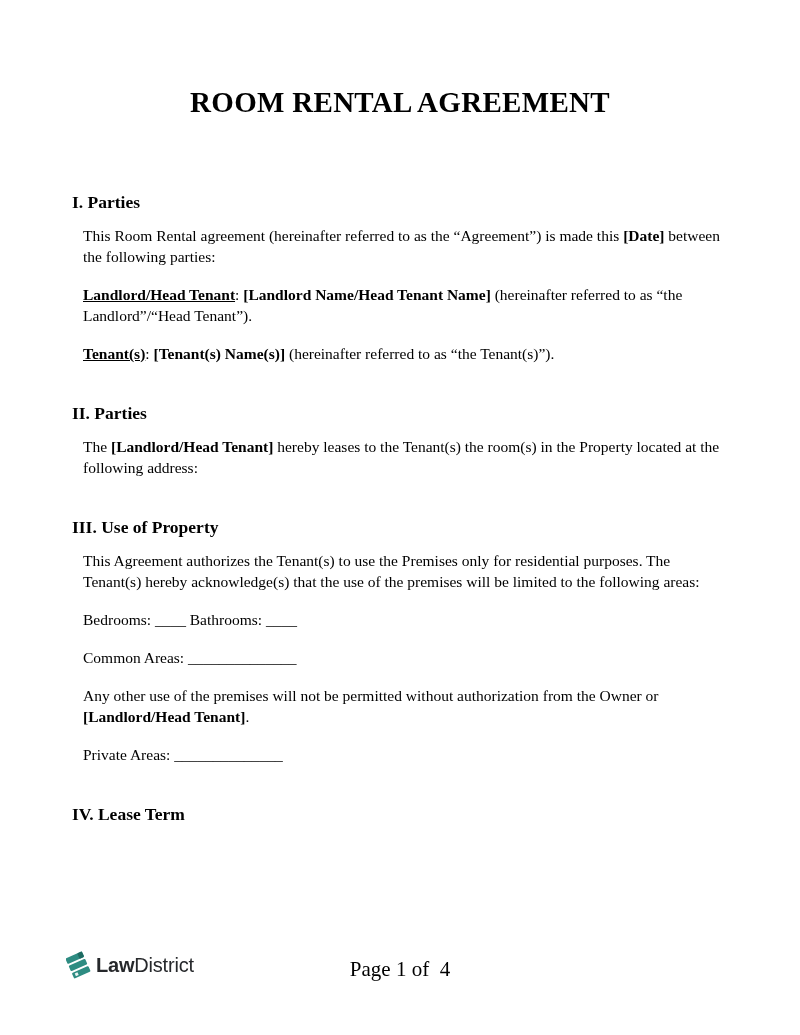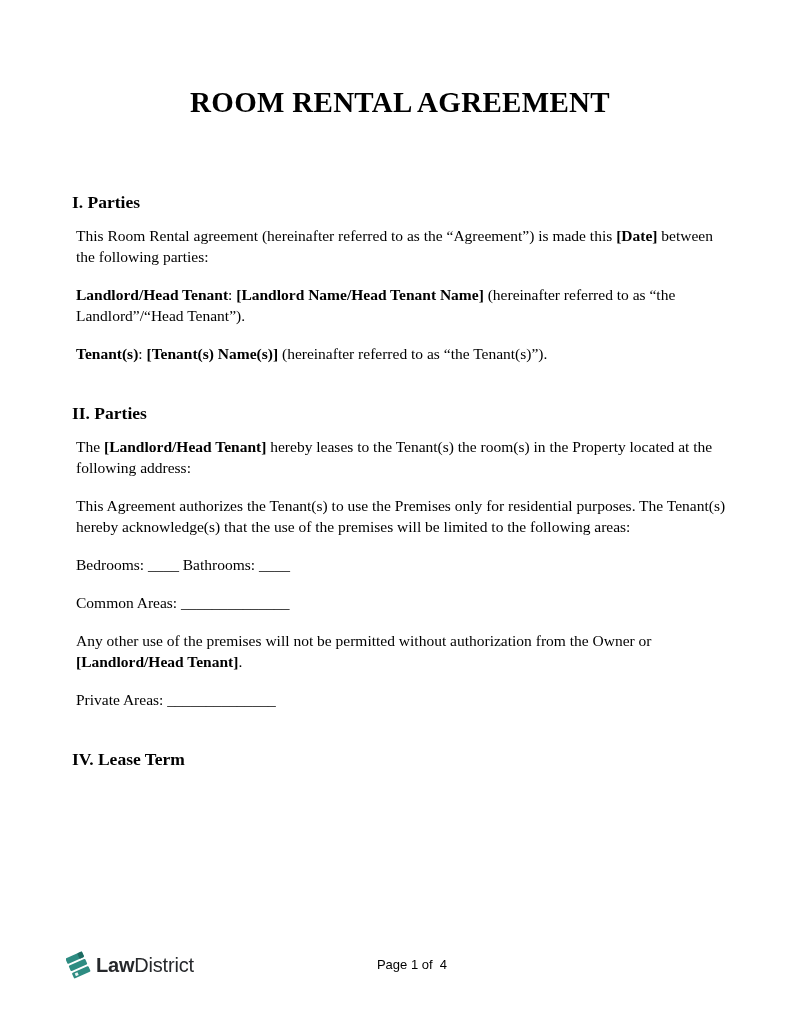--- a/index.html
+++ b/index.html
@@ -25,24 +25,24 @@
   }
   .sec-heading {
     font-size: 17.5px;
     line-height: 22px;
     font-weight: bold;
     margin: 38px 0 12px 0;
   }
   .para {
     font-size: 15.5px;
     line-height: 21px;
-    margin: 0 0 17px 4px;
+    margin: 0 0 17px 11px;
   }
   .para .b { font-weight: bold; }
-  .para .u { }
+  .para .u { text-decoration: underline; }
   .footer {
     position: absolute;
     left: 66px;
     right: 66px;
     bottom: 52px;
     height: 32px;
   }
   .brand {
     position: absolute;
     left: 0;
@@ -56,40 +56,40 @@
     letter-spacing: -0.2px;
   }
   .brand .law { font-weight: 700; }
   .brand .district { font-weight: 400; }
   .brand-icon { display: block; }
   .pagenum {
     position: absolute;
     left: 50%;
     transform: translateX(-50%);
     top: 6px;
-    font-family: Liberation Sans, sans-serif;
-    font-size: 13px;
+    font-family: Liberation Serif, serif;
+    font-size: 21px;
     white-space: pre;
-    margin-left: 12px;
   }
 </style>
 </head>
 <body>
 
 <div class="page">
 
   <h1 class="doc-title">ROOM RENTAL AGREEMENT</h1>
 
   <div id="doc-body">
       <h2 class="sec-heading">I. Parties</h2>
       <p class="para"><span>This Room Rental agreement (hereinafter referred to as the “Agreement”) is made this </span><span class="b">[Date]</span><span> between the following parties:</span></p>
       <p class="para"><span class="b u">Landlord/Head Tenant</span><span>: </span><span class="b">[Landlord Name/Head Tenant Name]</span><span> (hereinafter referred to as “the Landlord”/“Head Tenant”).</span></p>
       <p class="para"><span class="b u">Tenant(s)</span><span>: </span><span class="b">[Tenant(s) Name(s)]</span><span> (hereinafter referred to as “the Tenant(s)”).</span></p>
       <h2 class="sec-heading">II. Parties</h2>
       <p class="para"><span>The </span><span class="b">[Landlord/Head Tenant]</span><span> hereby leases to the Tenant(s) the room(s) in the Property located at the following address:</span></p>
+      <h2 class="sec-heading">III. Use of Property</h2>
       <p class="para"><span>This Agreement authorizes the Tenant(s) to use the Premises only for residential purposes. The Tenant(s) hereby acknowledge(s) that the use of the premises will be limited to the following areas:</span></p>
       <p class="para"><span>Bedrooms: ____ Bathrooms: ____</span></p>
       <p class="para"><span>Common Areas: ______________</span></p>
       <p class="para"><span>Any other use of the premises will not be permitted without authorization from the Owner or </span><span class="b">[Landlord/Head Tenant]</span><span>.</span></p>
       <p class="para"><span>Private Areas: ______________</span></p>
       <h2 class="sec-heading">IV. Lease Term</h2>
     </div>
 
   <div class="footer">
     <div class="brand">

